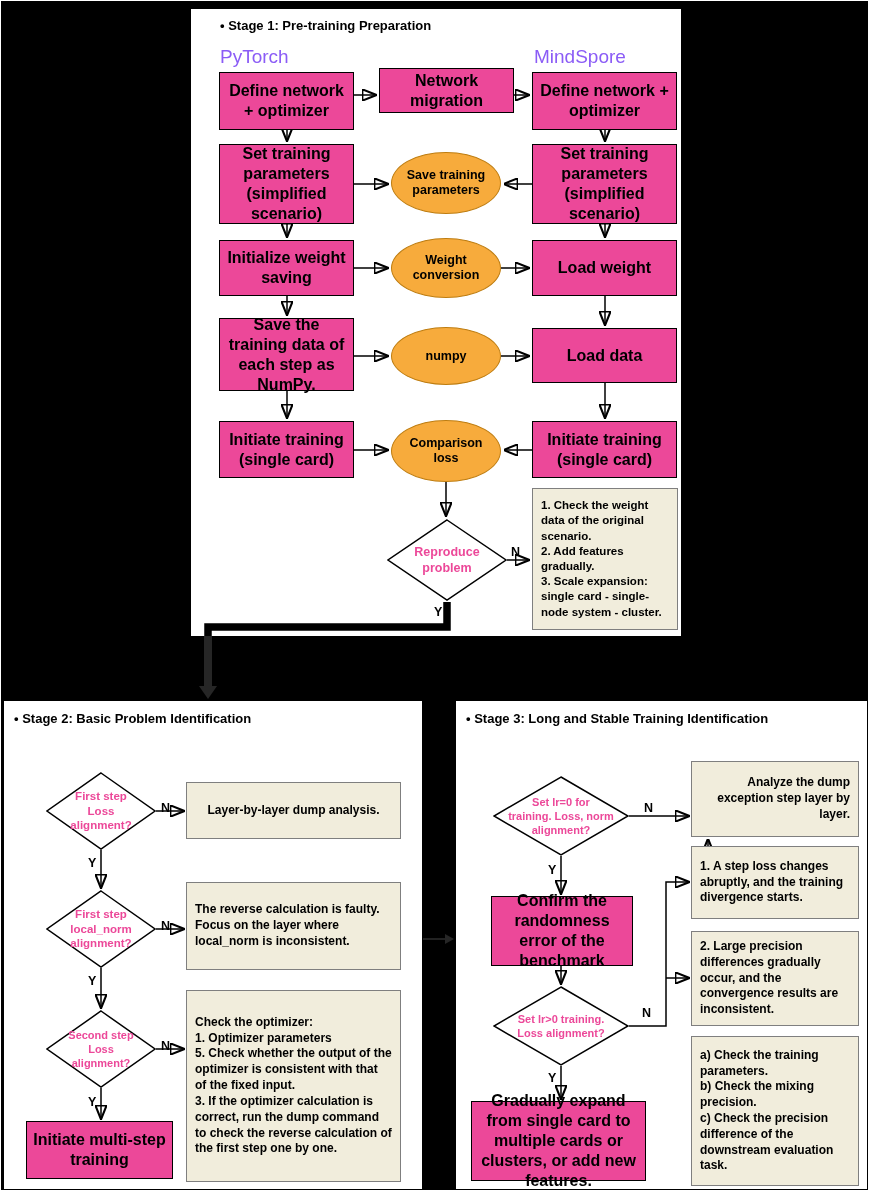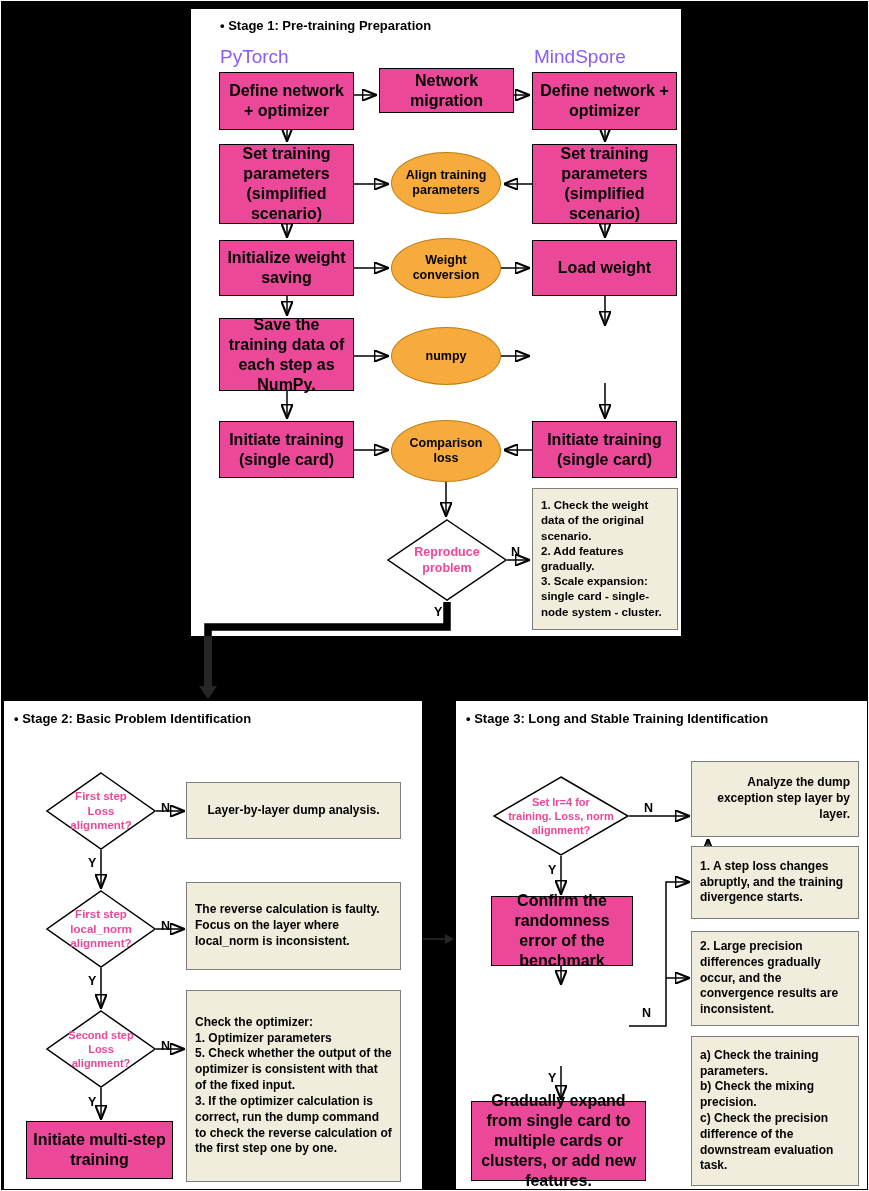--- a/index.html
+++ b/index.html
@@ -65,29 +65,30 @@
 
     <div class="title" style="left:29px;top:9px">• Stage 1: Pre-training Preparation</div>
     <div class="coltag" style="left:29px;top:37px">PyTorch</div>
     <div class="coltag" style="left:343px;top:37px">MindSpore</div>
 
     <div class="box" style="left:28px;top:63px;width:135px;height:58px">Define network + optimizer</div>
     <div class="box" style="left:188px;top:59px;width:135px;height:45px">Network migration</div>
     <div class="box" style="left:341px;top:63px;width:145px;height:58px">Define network + optimizer</div>
 
     <div class="box" style="left:28px;top:135px;width:135px;height:80px">Set training parameters (simplified scenario)</div>
-    <div class="ellipse" style="left:200px;top:143px;width:110px;height:62px">Align training parameters</div>
+    <div class="ellipse" style="left:200px;top:143px;width:110px;height:62px">Save training parameters</div>
     <div class="box" style="left:341px;top:135px;width:145px;height:80px">Set training parameters (simplified scenario)</div>
 
     <div class="box" style="left:28px;top:231px;width:135px;height:56px">Initialize weight saving</div>
     <div class="ellipse" style="left:200px;top:229px;width:110px;height:60px">Weight conversion</div>
     <div class="box" style="left:341px;top:231px;width:145px;height:56px">Load weight</div>
 
     <div class="box" style="left:28px;top:309px;width:135px;height:73px">Save the training data of each step as NumPy.</div>
     <div class="ellipse" style="left:200px;top:318px;width:110px;height:58px">numpy</div>
+    <div class="box" style="left:341px;top:319px;width:145px;height:55px">Load data</div>
 
     <div class="box" style="left:28px;top:412px;width:135px;height:57px">Initiate training (single card)</div>
     <div class="ellipse" style="left:200px;top:411px;width:110px;height:62px">Comparison loss</div>
     <div class="box" style="left:341px;top:412px;width:145px;height:57px">Initiate training (single card)</div>
 
     <div class="diamond" style="left:196px;top:510px;width:120px;height:82px;font-size:12.5px">
       <svg width="120" height="82" viewBox="0 0 120 82">
           <polygon points="60,1 119,41 60,81 1,41"></polygon>
         </svg>
       <span>Reproduce
@@ -176,29 +177,36 @@
       <line x1="252" y1="148" x2="252" y2="139" marker-end="url(#a3)"></line>
       <line x1="105" y1="365" x2="105" y2="397" marker-end="url(#a3)"></line>
     </svg>
 
     <div class="title" style="left:10px;top:10px">• Stage 3: Long and Stable Training Identification</div>
 
     <div class="diamond" style="left:37px;top:75px;width:136px;height:80px;font-size:11px">
       <svg width="136" height="80" viewBox="0 0 136 80">
           <polygon points="68,1 135,40 68,79 1,40"></polygon>
         </svg>
-      <span>Set lr=4 for
+      <span>Set lr=0 for
 training. Loss, norm
 alignment?</span>
     </div>
     <div class="lbl" style="left:188px;top:100px">N</div>
     <div class="lbl" style="left:92px;top:162px">Y</div>
 
     <div class="box" style="left:35px;top:195px;width:142px;height:70px">Confirm the randomness error of the benchmark</div>
 
+    <div class="diamond" style="left:37px;top:285px;width:136px;height:80px;font-size:11px">
+      <svg width="136" height="80" viewBox="0 0 136 80">
+          <polygon points="68,1 135,40 68,79 1,40"></polygon>
+        </svg>
+      <span>Set lr&gt;0 training.
+Loss alignment?</span>
+    </div>
     <div class="lbl" style="left:186px;top:305px">N</div>
     <div class="lbl" style="left:92px;top:370px">Y</div>
 
     <div class="box" style="left:15px;top:400px;width:175px;height:80px">Gradually expand from single card to multiple cards or clusters, or add new features.</div>
 
     <div class="note center" style="left:235px;top:60px;width:168px;height:76px">Analyze the dump exception step layer by layer.</div>
     <div class="note" style="left:235px;top:145px;width:168px;height:73px">1. A step loss changes abruptly, and the training divergence starts.</div>
     <div class="note" style="left:235px;top:230px;width:168px;height:95px">2. Large precision differences gradually occur, and the convergence results are inconsistent.</div>
     <div class="note" style="left:235px;top:335px;width:168px;height:150px">a) Check the training parameters.
 b) Check the mixing precision.

